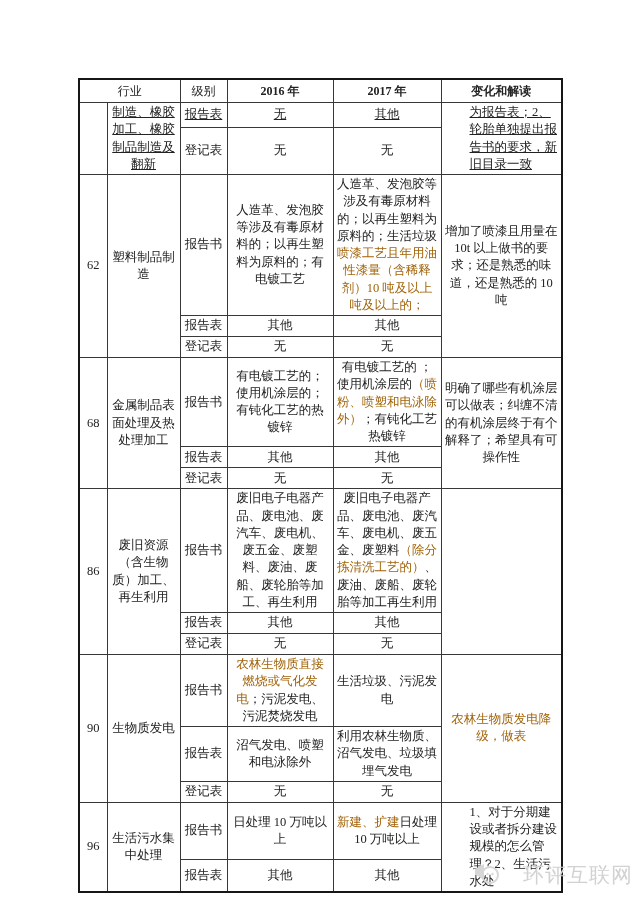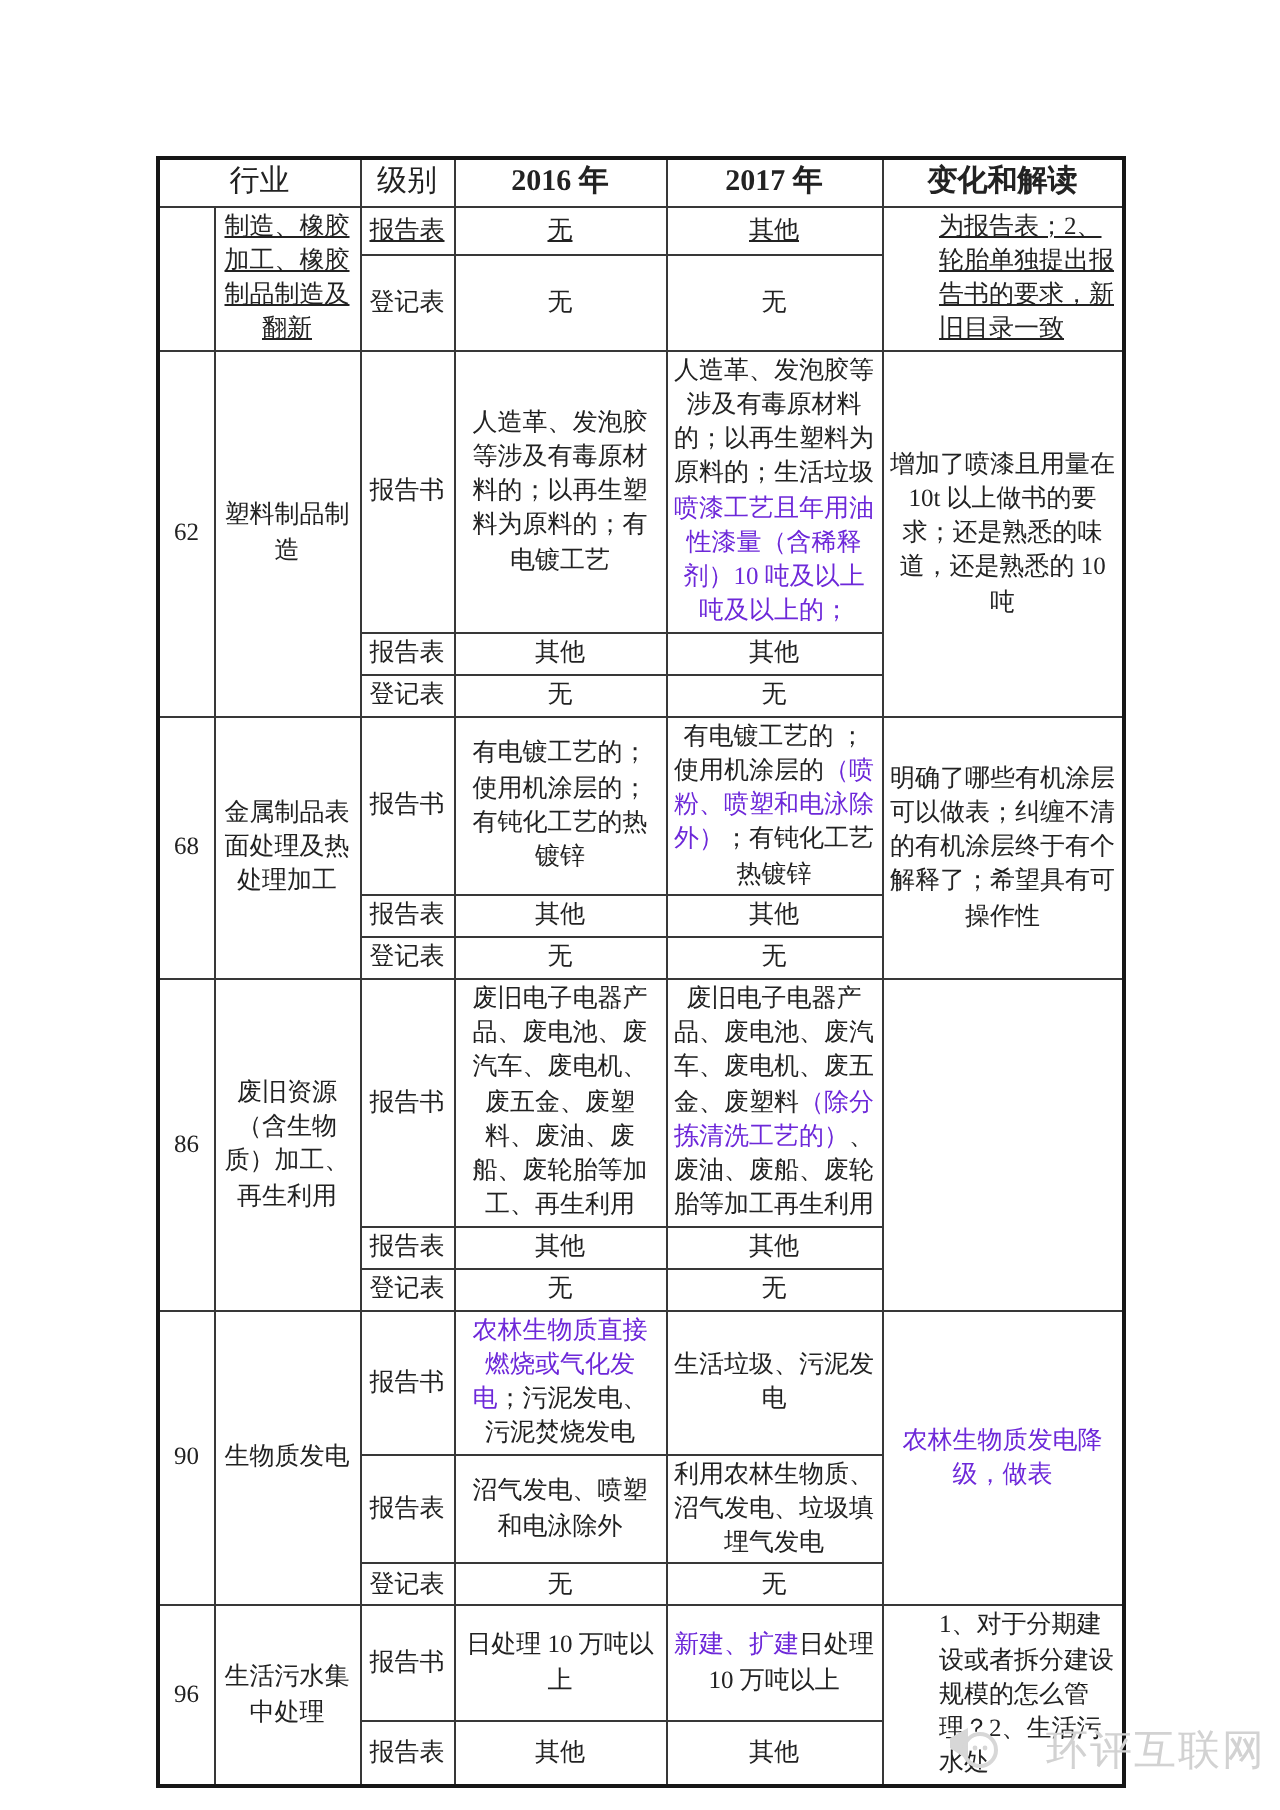--- a/index.html
+++ b/index.html
@@ -13,24 +13,24 @@
     border:2px solid #161616;
     font-size:12.5px;color:#222222;
   }
   .doc-table th,.doc-table td{
     border:1px solid #383838;
     padding:1px 3px;
     text-align:center;vertical-align:middle;
     line-height:1.38;
     word-break:break-all;overflow:hidden;
   }
-  .doc-table th{font-weight:bold;height:20px;font-size:15px;margin-top:40px;}
+  .doc-table th{font-weight:bold;height:20px;font-size:12px;margin-top:40px;}
   .doc-table th.plain{font-weight:normal;}
   td.left,th.left{text-align:left;padding-left:28px;}
-  .red{color:#6d28d9;}
+  .red{color:#a16207;}
   .num{font-family:"Liberation Serif","DejaVu Serif",serif;}
   .watermark{
     position:absolute;right:7px;bottom:16px;
     display:flex;align-items:center;gap:20px;
     color:#d2d2d2;font-size:21px;letter-spacing:1px;
     font-family:"Liberation Sans","DejaVu Sans",sans-serif;
   }
   .watermark svg{display:block;}
 </style>
 </head>

